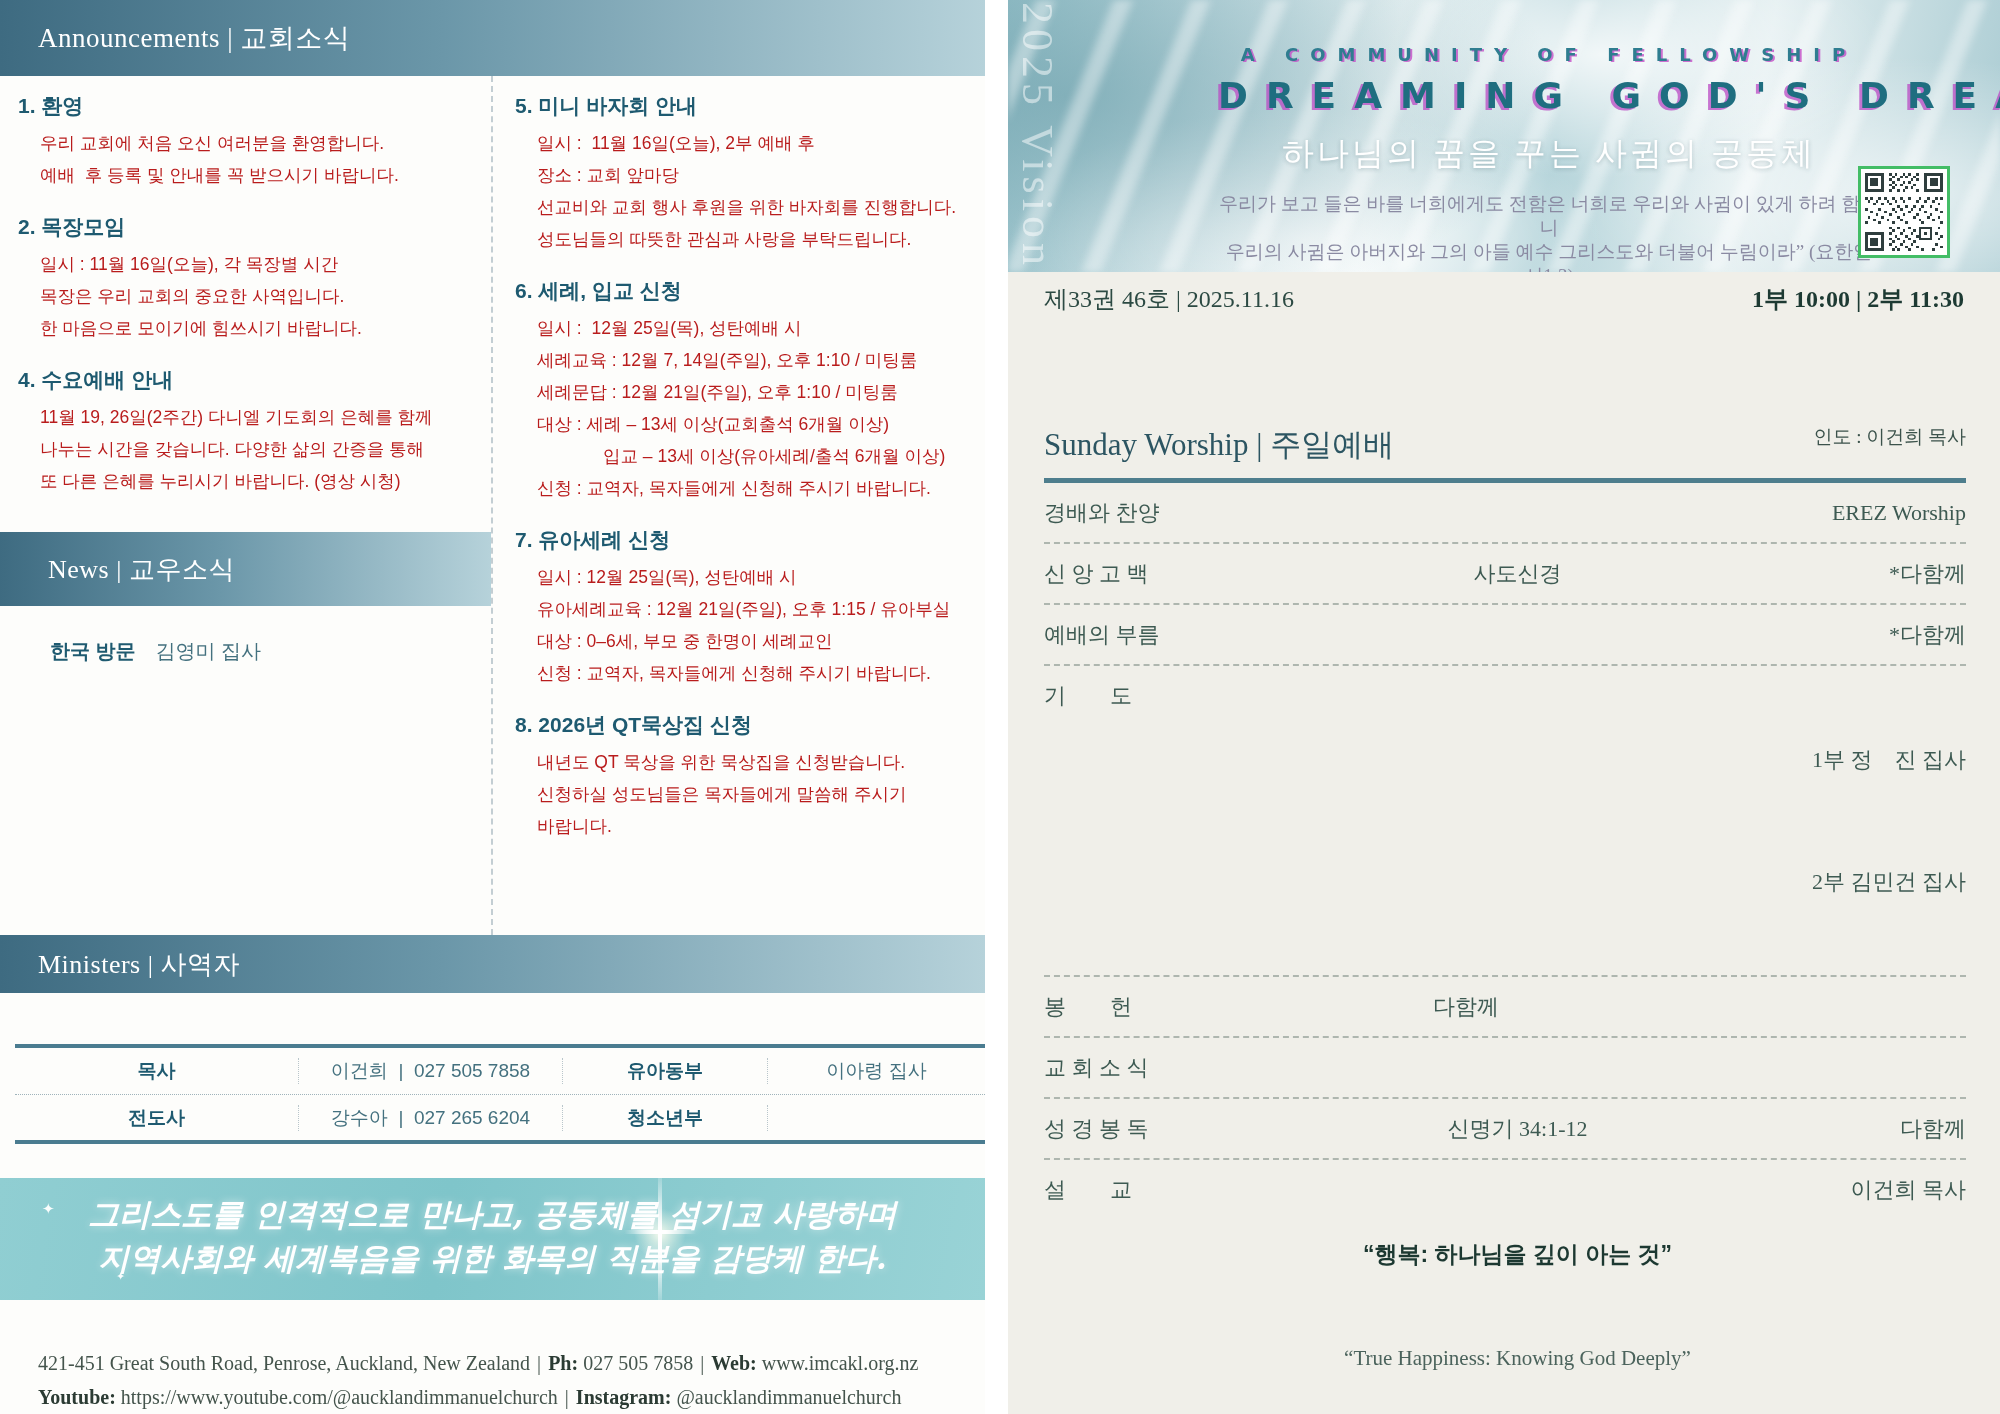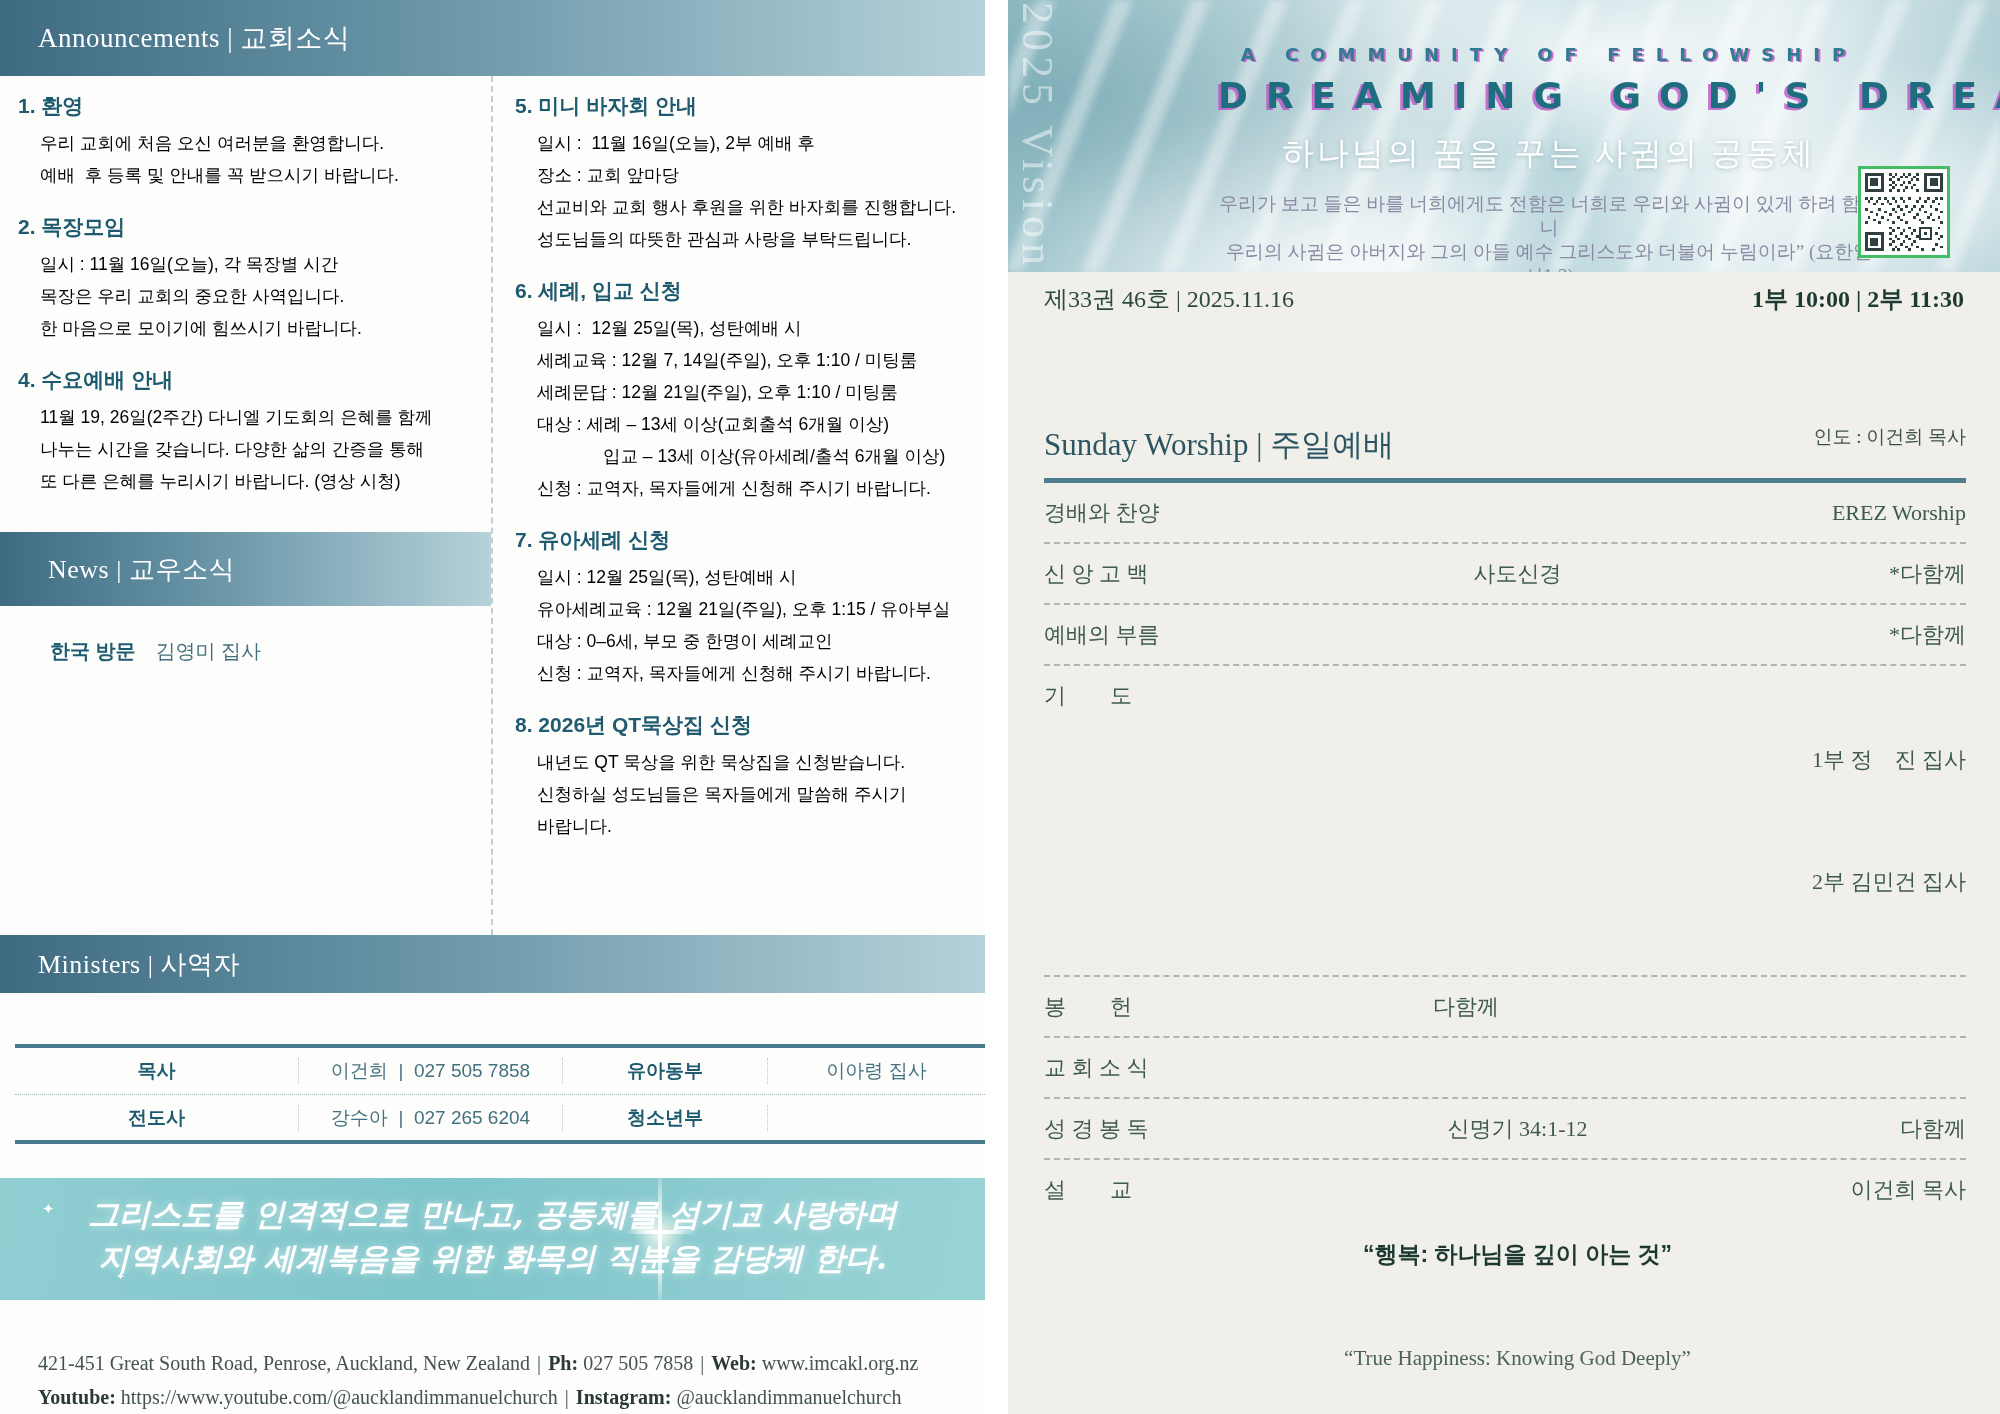--- a/index.html
+++ b/index.html
@@ -15,21 +15,21 @@
     background:linear-gradient(90deg,#3e6b81 0%, #6b97a9 45%, #b6d2da 100%);
     color:#fff; font-family:"Liberation Serif", serif; display:flex; align-items:center;
     letter-spacing:.5px;
   }
   .bar-announce { position:absolute; top:0; left:0; width:985px; height:76px; font-size:27px; padding-left:38px; }
   .columns { position:absolute; top:76px; left:0; width:985px; height:859px; display:flex; }
   .col-left  { width:493px; border-right:2px dashed #c3ced3; padding:16px 24px 0 18px; }
   .col-right { flex:1; padding:16px 10px 0 22px; }
   .ann-item { margin-bottom:22px; }
   .ann-title { font-size:21px; font-weight:bold; color:#1e5a70; margin-bottom:7px; line-height:28px; }
-  .ann-line { font-size:17.5px; color:#000000; line-height:32px; padding-left:22px; white-space:pre; }
+  .ann-line { font-size:17.5px; color:#b91c1c; line-height:32px; padding-left:22px; white-space:pre; }
   .ann-line.indent2 { padding-left:88px; }
   .bar-news { margin:35px -24px 0 -18px; height:74px; font-size:26px; padding-left:48px; }
   .news-entry { margin-top:32px; padding-left:32px; font-size:20px; }
   .news-entry .k { font-weight:bold; color:#1e5a70; margin-right:20px; }
   .news-entry .v { color:#44717f; }
 
   .bar-ministers { position:absolute; top:935px; left:0; width:985px; height:58px; font-size:26px; padding-left:38px; }
   .min-table { position:absolute; top:1044px; left:15px; width:970px;
     border-top:4px solid #4a7c90; border-bottom:4px solid #4a7c90; background:#fdfdfb; }
   .min-row { display:flex; height:46px; align-items:center; }

